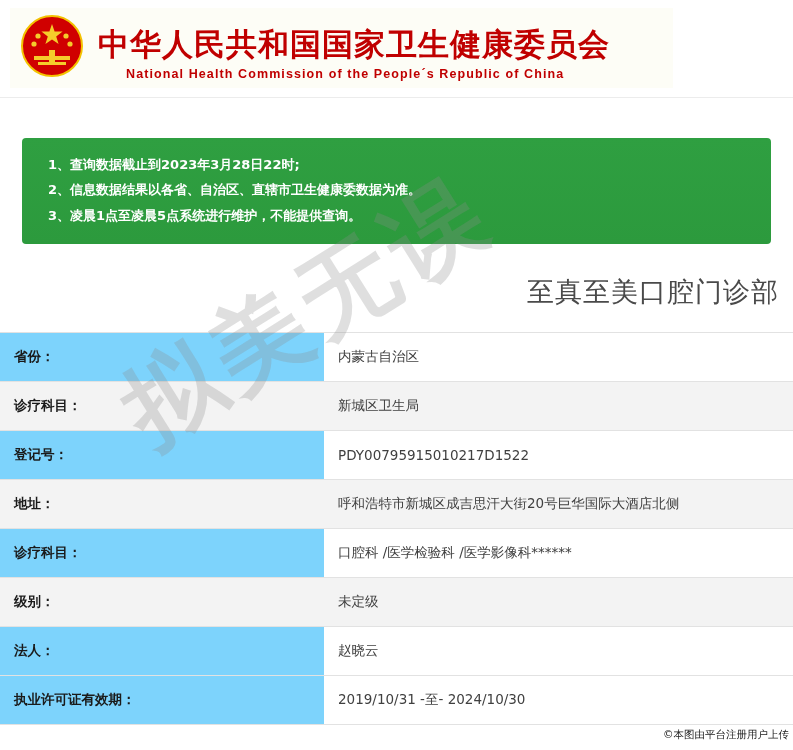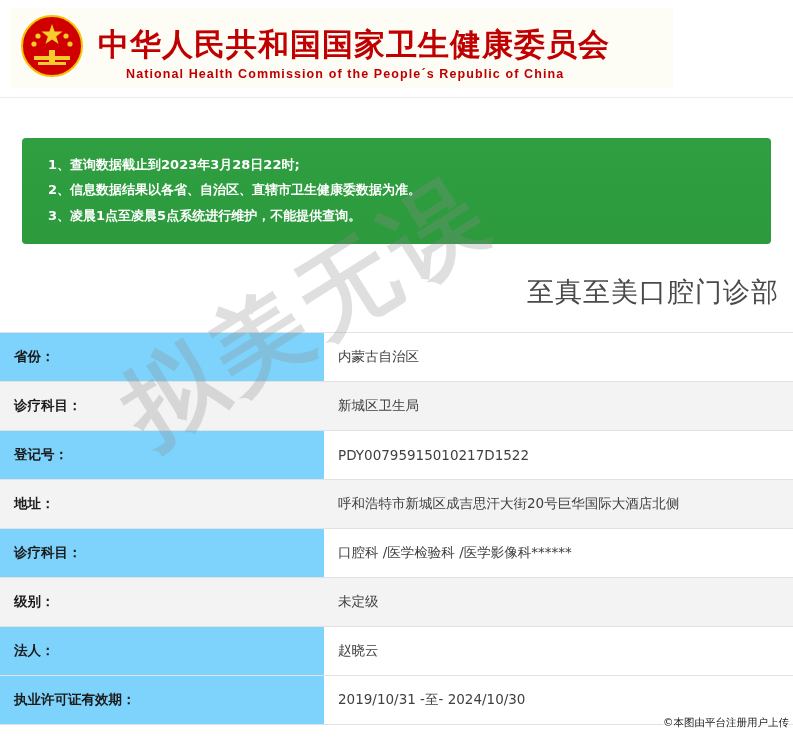--- a/index.html
+++ b/index.html
@@ -133,21 +133,21 @@
     color: rgba(140,140,140,0.28);
     font-size: 95px;
     font-weight: bold;
     letter-spacing: 8px;
     font-family: "DejaVu Sans", sans-serif;
     white-space: nowrap;
   }
   .footer-note {
     position: absolute;
     right: 4px;
-    bottom: 20px;
+    bottom: 8px;
     font-size: 10.5px;
     color: #222;
     font-family: "DejaVu Sans", sans-serif;
     background: rgba(255,255,255,0.6);
   }
 </style>
 </head>
 <body>
 
 <div class="header">

